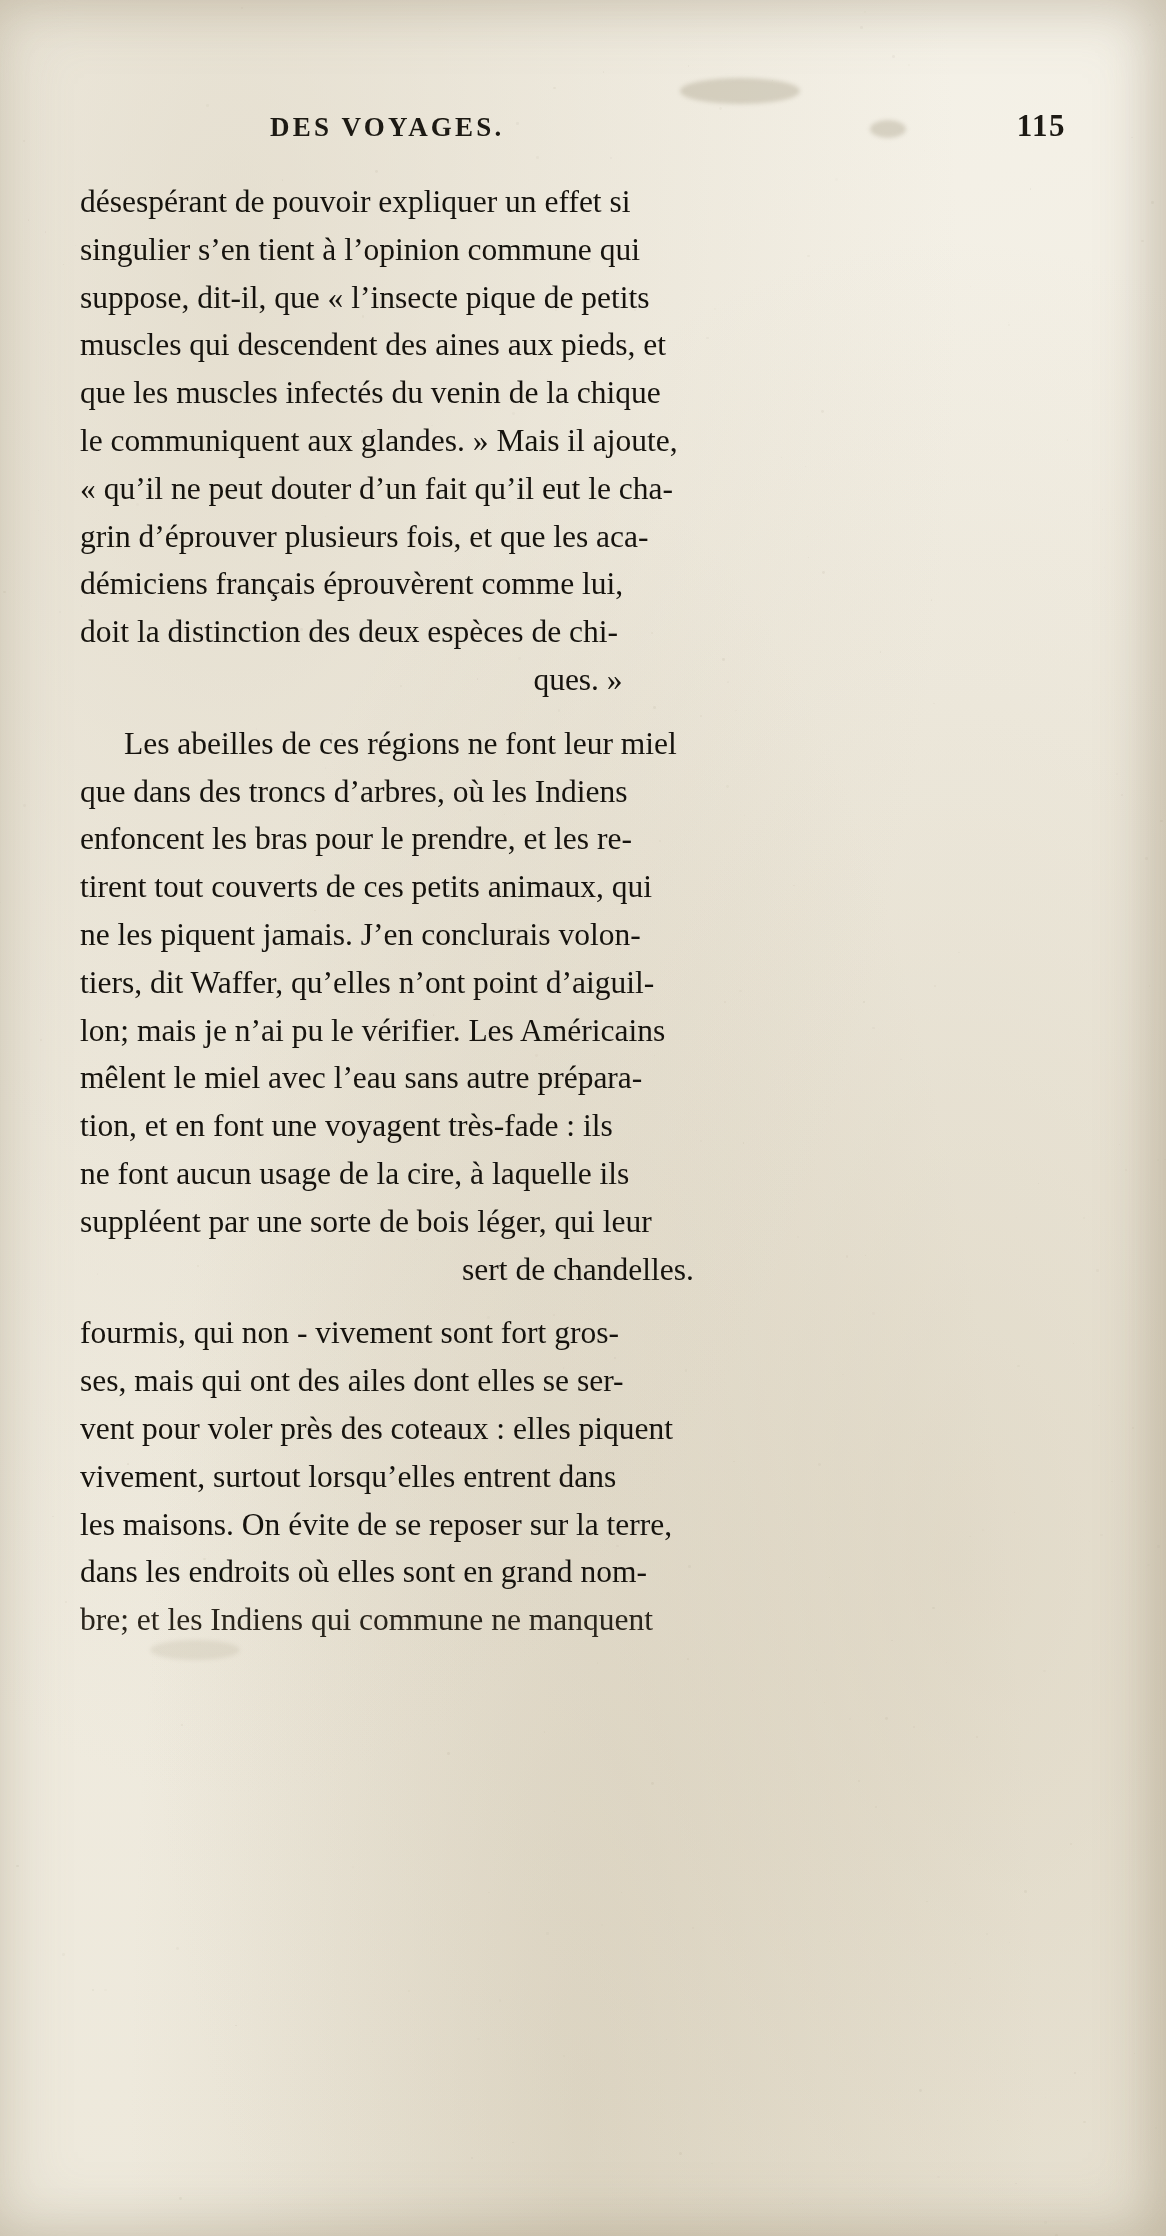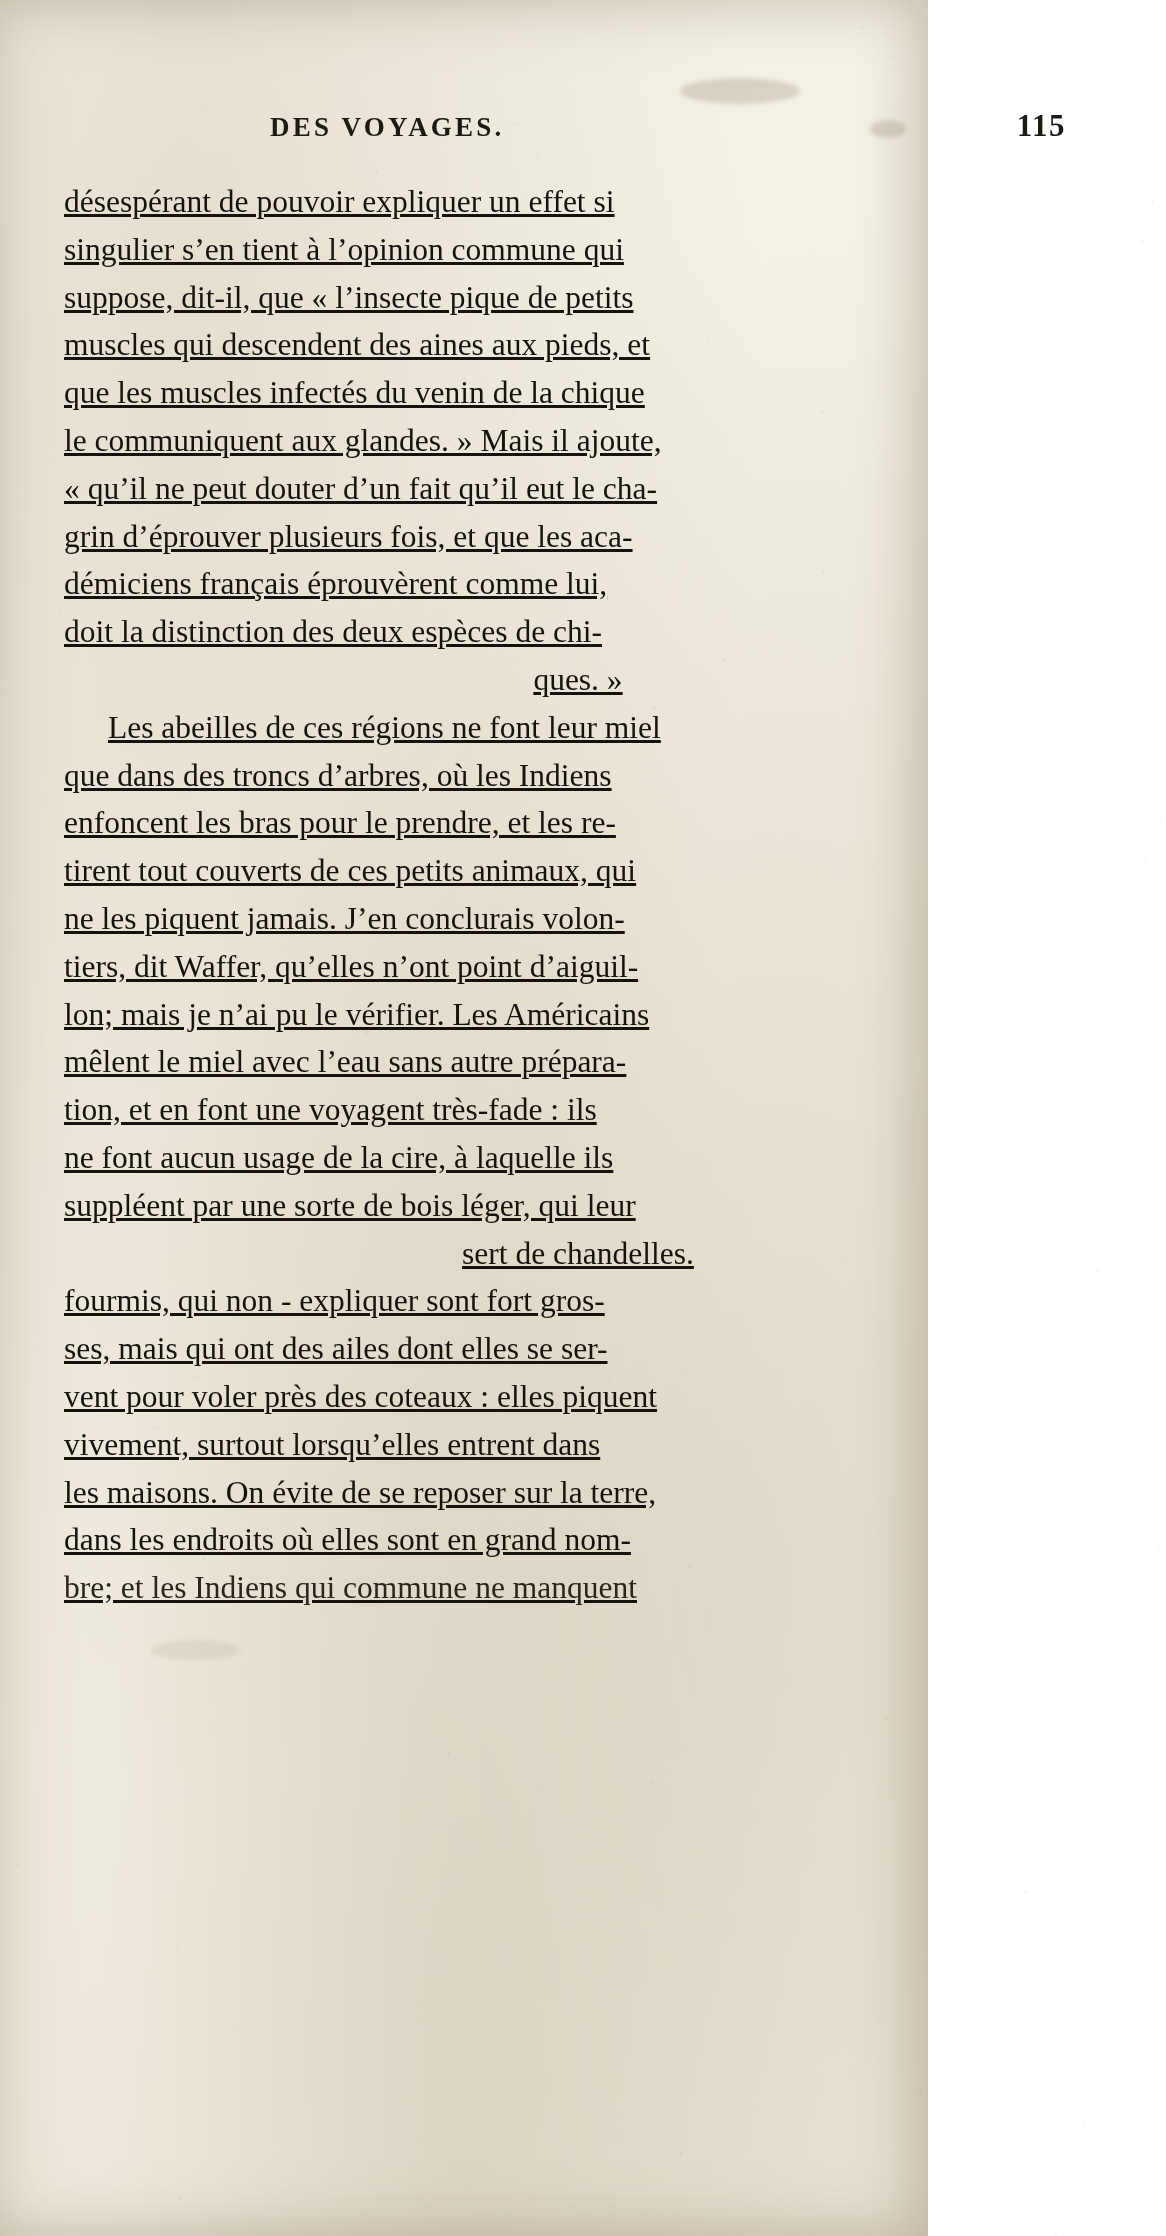--- a/index.html
+++ b/index.html
@@ -8,21 +8,21 @@
     background: #ffffff;
   }
   body {
     width: 1166px;
     height: 2236px;
     overflow: hidden;
     font-family: "Liberation Serif", serif;
   }
   .page {
     position: relative;
-    width: 928px;
+    width: 1166px;
     height: 2236px;
     background: #f2efe6;
     background-image:
       radial-gradient(ellipse at 20% 12%, rgba(210,200,178,0.45) 0%, rgba(210,200,178,0) 55%),
       radial-gradient(ellipse at 82% 70%, rgba(205,194,170,0.40) 0%, rgba(205,194,170,0) 60%),
       radial-gradient(ellipse at 50% 95%, rgba(198,187,163,0.38) 0%, rgba(198,187,163,0) 55%),
       linear-gradient(160deg, #f6f3ea 0%, #f1ede2 40%, #ece7d9 100%);
     box-sizing: border-box;
   }
   
@@ -66,22 +66,21 @@
   .body-text {
     font-family: "Liberation Serif", serif;
     font-size: 31.5px;
     line-height: 47.8px;
     color: #16130e;
     text-align: justify;
     text-justify: inter-word;
     padding: 0 14px 0 4px;
   }
   .body-text p {
-    margin: 0;
-    text-decoration: underline;
+    margin: 16px;
   }
   
   .j {
     display: flex;
     justify-content: space-between;
     white-space: nowrap;
   }
   .j.last {
     justify-content: center;
   }
@@ -194,21 +193,21 @@
         <span class="j">
             <span>suppléent par une sorte de bois léger, qui leur</span>
           </span>
         <span class="j last">
             <span>sert de chandelles.</span>
           </span>
       </p>
 
       <p>
         <span class="j">
-            <span>fourmis, qui non - expliquer sont fort gros-</span>
+            <span>fourmis, qui non - vivement sont fort gros-</span>
           </span>
         <span class="j">
             <span>ses, mais qui ont des ailes dont elles se ser-</span>
           </span>
         <span class="j">
             <span>vent pour voler près des coteaux : elles piquent</span>
           </span>
         <span class="j">
             <span>vivement, surtout lorsqu’elles entrent dans</span>
           </span>

